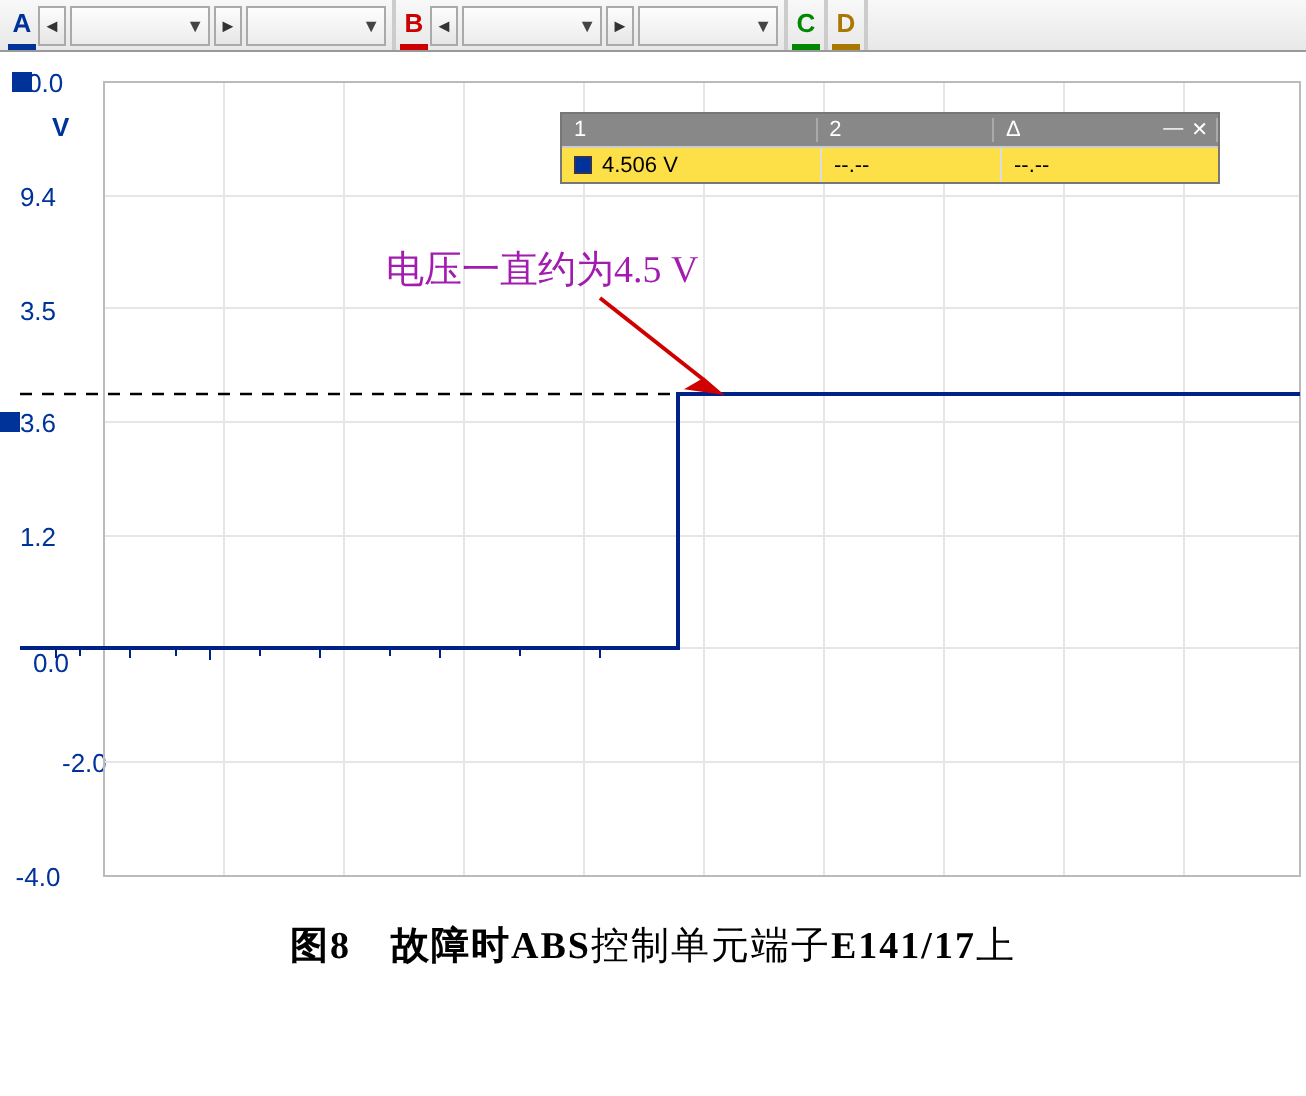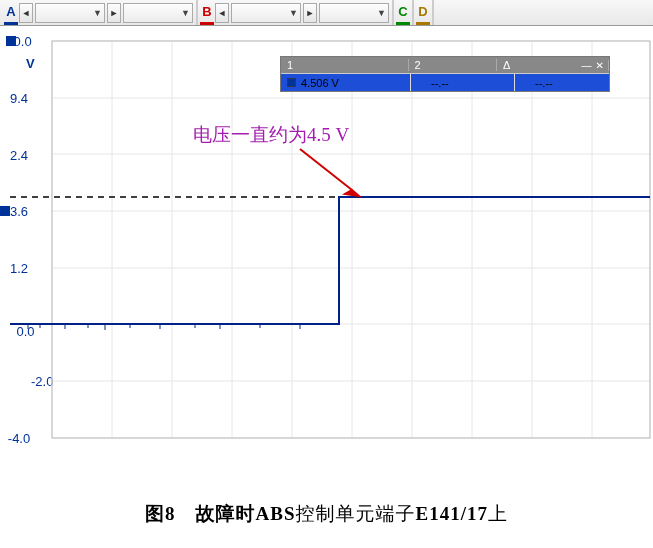--- a/index.html
+++ b/index.html
@@ -27,32 +27,32 @@
   .marker-sq { position: absolute; width: 10px; height: 10px; background: #003399; }
   
   
   .readout { position: absolute; top: 30px; left: 280px; width: 330px; border: 1px solid #777; background: #f5f5f5; font-size: 11px; }
   .readout-hdr { display: flex; background: #888; color: #fff; height: 16px; align-items: center; }
   .readout-hdr > div { padding: 0 6px; border-right: 1px solid #aaa; }
   .readout-hdr .c1 { width: 130px; }
   .readout-hdr .c2 { width: 90px; }
   .readout-hdr .c3 { width: 80px; border-right: none; }
   .readout-hdr .ctrl { margin-left: auto; display: flex; gap: 4px; padding-right: 4px; font-size: 10px; }
-  .readout-row { display: flex; background: #1d4ed8; height: 18px; align-items: center; border-top: 1px solid #ccc; justify-content: space-between; }
+  .readout-row { display: flex; background: #fde047; height: 18px; align-items: center; border-top: 1px solid #ccc; }
   .readout-row > div { padding: 0 6px; border-right: 1px solid #ddd; height: 100%; display: flex; align-items: center; }
   .readout-row .c1 { width: 130px; }
   .readout-row .c2 { width: 90px; }
   .readout-row .c3 { width: 80px; border-right: none; }
   .rsq { width: 9px; height: 9px; background: #003399; border: 1px solid #335; margin-right: 5px; display: inline-block; }
   
   
   .annotation { position: absolute; color: #a21caf; font-size: 19px; font-family: "SimSun","Songti SC",serif; }
   
   
-  .caption { position: absolute; top: 455px; width: 653px; text-align: center; font-family: "SimSun","Songti SC",serif; font-size: 19px; line-height: 2.0; letter-spacing: 1px; margin-top: 40px; }
+  .caption { position: absolute; top: 455px; width: 653px; text-align: center; font-family: "SimSun","Songti SC",serif; font-size: 19px; line-height: 2.0; letter-spacing: 1px; }
   .caption b { font-family: "Times New Roman",serif; }
 </style>
 </head>
 <body>
 
 <div class="toolbar">
   <div class="channel-group">
     <span class="chan-label chan-a">A</span>
     <div class="nav-btn">◄</div>
     <div class="select-box">
@@ -84,21 +84,21 @@
 
 <div class="plot-container">
 
   <span class="marker-sq" style="left:6px; top:10px;"></span>
   <span class="marker-sq" style="left:0px; top:180px;"></span>
 
   <span class="y-unit">V</span>
 
   <span class="y-label" style="top:8px;">10.0</span>
   <span class="y-label" style="top:65px;">9.4</span>
-  <span class="y-label" style="top:122px;">2.4</span>
+  <span class="y-label" style="top:122px;">3.5</span>
   <span class="y-label" style="top:178px;">3.6</span>
   <span class="y-label" style="top:235px;">1.2</span>
   <span class="y-label" style="top:298px;padding-left:13px;">0.0</span>
   <span class="y-label" style="top:348px;padding-left:32px;">-2.0</span>
   <span class="y-label" style="top:405px;">-4.0</span>
 
   <svg class="plot-svg" width="653" height="420">
 
     <g stroke="#e6e6e6" stroke-width="1">
       <line x1="52" y1="15" x2="52" y2="412"></line>

